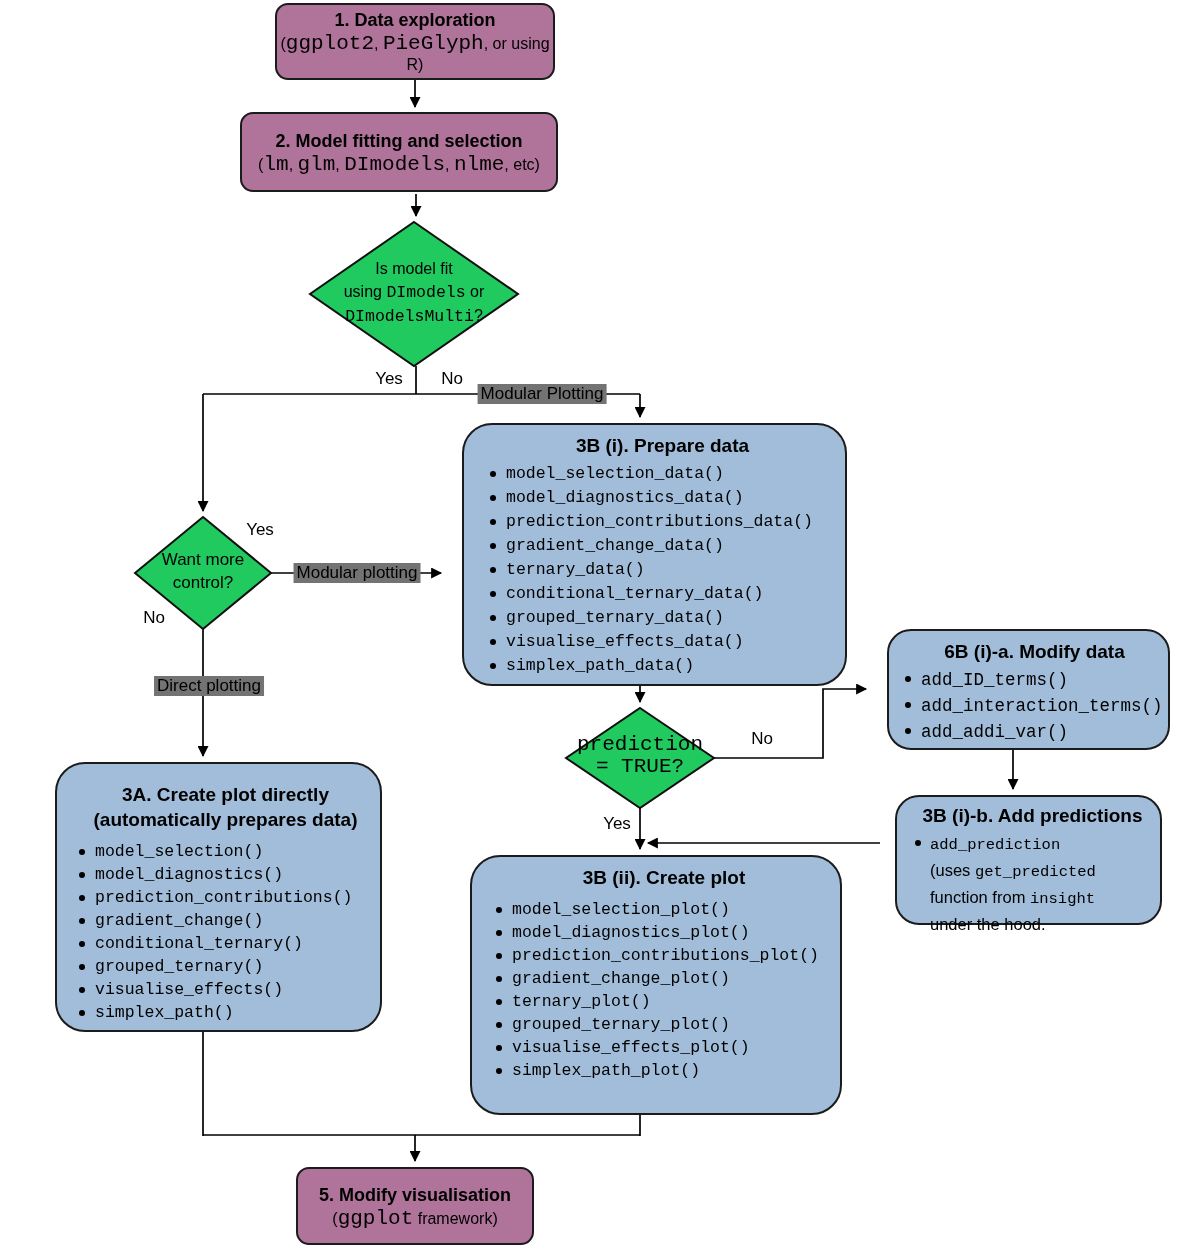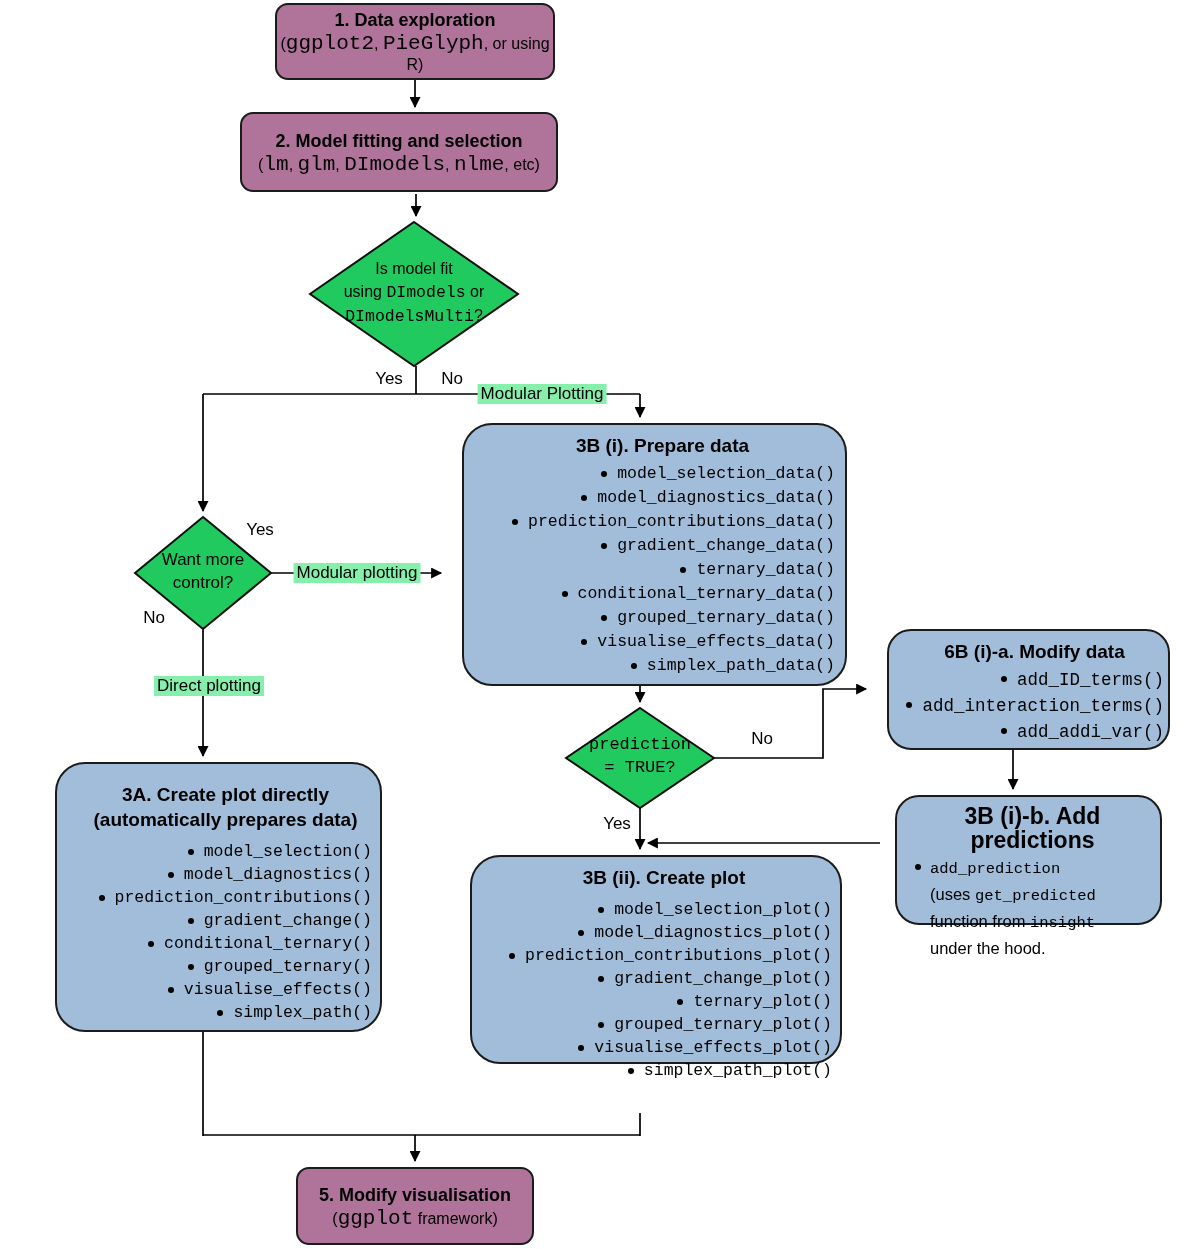--- a/index.html
+++ b/index.html
@@ -14,57 +14,57 @@
           justify-content:center;align-items:center;gap:1px;}
   .blue{background:#a1bdd9;border-radius:30px;margin-left:15px;}
 
   .head{font-weight:bold;font-size:18px;line-height:23px;text-align:center;}
   .sub{font-size:16px;line-height:21px;text-align:center;}
   .sub .mono{font-size:21px;}
   .mono{font-family:"Liberation Mono","DejaVu Sans Mono",monospace;}
   .blockhead{font-weight:bold;font-size:19px;line-height:24px;text-align:center;}
 
   ul.items{list-style:none;margin:4px 0 0 0;padding:0;}
-  ul.items li{display:flex;align-items:flex-start;white-space:nowrap;justify-content:flex-end;}
+  ul.items li{display:flex;align-items:flex-start;white-space:nowrap;}
   .dot{flex:none;width:6px;height:6px;border-radius:50%;background:#000;margin:9px 10px 0 0;}
   ul.items li .mono{font-size:16.5px;}
 
   #n3bi{left:447px;top:423px;width:385px;height:263px;padding:9px 10px 0 26px;}
   #n3bi li{line-height:24px;}
   #n3a{left:40px;top:762px;width:327px;height:270px;padding:18px 8px 0 22px;}
   #n3a .blockhead{line-height:25px;}
   #n3a ul.items{margin-top:8px;}
   #n3a li{line-height:23px;}
-  #n3bii{left:455px;top:855px;width:372px;height:209px;padding:9px 8px 0 24px;}
+  #n3bii{left:455px;top:855px;width:372px;height:260px;padding:9px 8px 0 24px;}
   #n3bii ul.items{margin-top:8px;}
   #n3bii li{line-height:23px;}
   #n3bia{left:872px;top:629px;width:283px;height:121px;padding:9px 4px 0 16px;border-radius:24px;}
   #n3bia ul.items{margin-top:3px;}
   #n3bia li{line-height:26px;}
   #n3bia li .mono{font-size:17.5px;}
   #n3bib{left:880px;top:795px;width:267px;height:130px;padding:7px 4px 0 12px;border-radius:24px;}
-  #n3bib .blockhead{font-size:23px;}
+  #n3bib .blockhead{font-size:19px;}
   .bullet-line{display:flex;align-items:flex-start;margin-top:3px;}
   .bullet-line .dot{margin:9px 9px 0 6px;}
   .runwrap{font-size:16.5px;line-height:25px;text-align:left;}
   .runwrap .mono{font-size:15.5px;}
 
   #n1{left:275px;top:3px;width:280px;height:77px;}
   #n2{left:240px;top:112px;width:318px;height:80px;}
   #n4{left:296px;top:1167px;width:238px;height:78px;}
 
   .elabel{position:absolute;transform:translate(-50%,-50%);font-size:17px;line-height:20px;white-space:nowrap;}
-  .onln{background:#86efac;padding:0 3px;}
+  .onln{background:#737373;padding:0 3px;}
 
   .dtext{position:absolute;transform:translate(-50%,-50%);text-align:center;}
   #d1t{left:414px;top:292px;width:220px;font-size:16px;line-height:23px;}
   #d1t .mono{font-size:16.5px;}
   #d2t{left:203px;top:571px;width:150px;font-size:17px;line-height:23px;}
   #d3t{left:640px;top:756px;width:160px;font-size:16px;line-height:22px;}
-  #d3t .mono{font-size:17px;}
+  #d3t .mono{font-size:21px;}
 </style>
 </head>
 <body>
 
 <div id="canvas">
 
   <svg id="wires" viewBox="0 0 1184 1249" xmlns="http://www.w3.org/2000/svg">
     <defs>
       <marker id="arr" viewBox="0 0 10 10" refX="9" refY="5" markerWidth="13" markerHeight="11" orient="auto" markerUnits="userSpaceOnUse">
         <path d="M0,0 L10,5 L0,10 z" fill="#000" stroke="none"></path>

